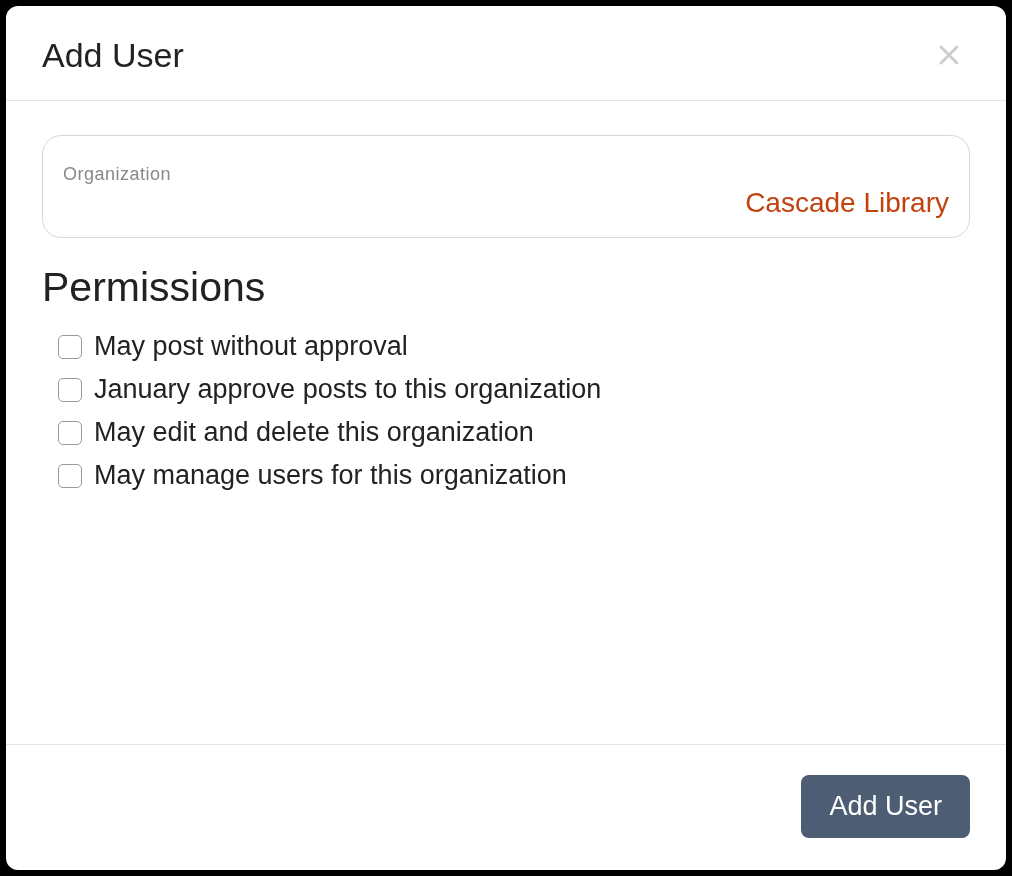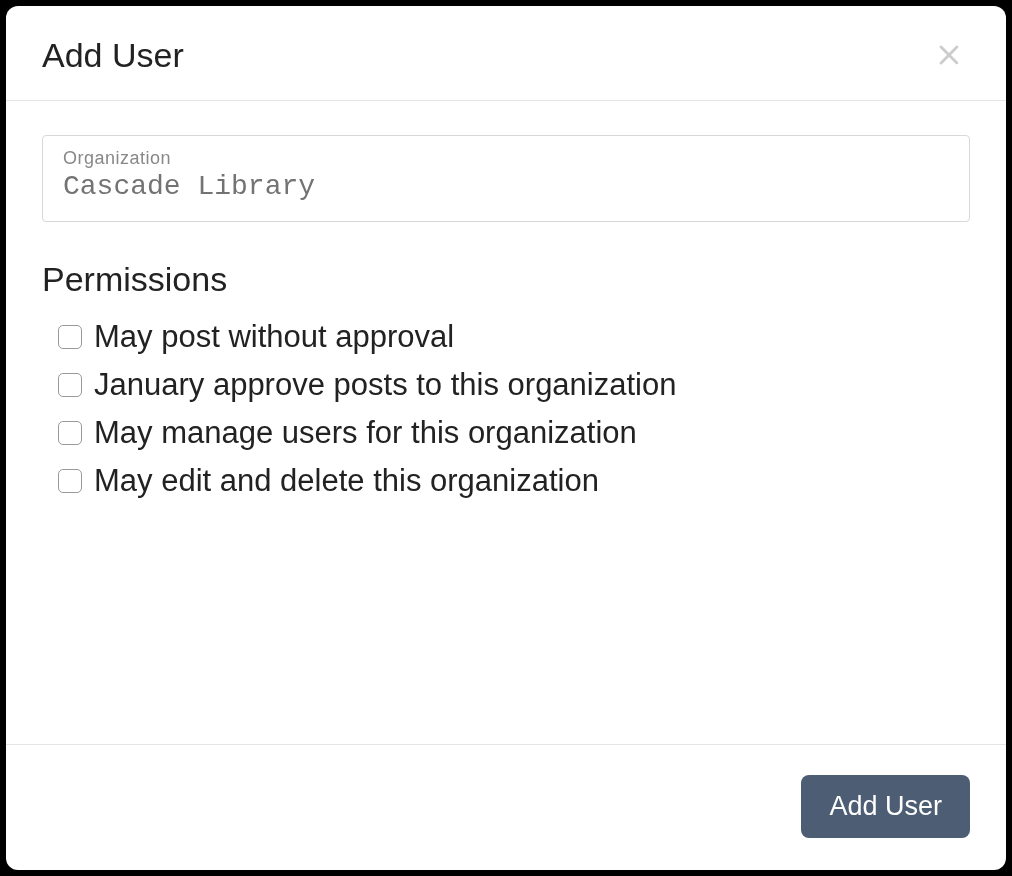--- a/index.html
+++ b/index.html
@@ -51,44 +51,45 @@
     .close-btn svg {
       width: 34px;
       height: 34px;
     }
     .modal-body {
       padding: 34px 36px 20px 36px;
       flex: 1;
     }
     .form-field {
       border: 1px solid #d8d8d8;
-      border-radius: 4px;
-      padding: 12px 20px 14px 20px;
-      margin-bottom: 38px;
+      border-radius: 19px;
+      padding: 28px 20px 14px 20px;
+      margin-bottom: 26px;
       background: #fff;
     }
     .form-field-label {
       font-size: 18px;
       color: #888;
       letter-spacing: 0.5px;
       display: block;
       margin-bottom: 2px;
     }
     .form-field-value {
       font-size: 28px;
-      color: #737373;
+      color: #c2410c;
       border: none;
       outline: none;
       width: 100%;
       background: transparent;
-      font-family: Liberation Mono, monospace;
+      font-family: Liberation Sans, sans-serif;
       min-height: 36px;
+      text-align: right;
     }
     .section-heading {
-      font-size: 34px;
+      font-size: 41px;
       font-weight: 400;
       color: #222;
       margin-top: 22px;
       margin-bottom: 14px;
     }
     .checkbox-row {
       display: flex;
       align-items: center;
       padding: 6px 0 6px 16px;
     }
@@ -98,21 +99,21 @@
       border: 1.5px solid #999;
       border-radius: 5px;
       margin-right: 12px;
       background: #fff;
       flex-shrink: 0;
       cursor: pointer;
       appearance: none;
       -webkit-appearance: none;
     }
     .checkbox-label {
-      font-size: 31px;
+      font-size: 27px;
       color: #222;
       cursor: pointer;
     }
     .modal-footer {
       border-top: 1px solid #e5e5e5;
       padding: 30px 36px 32px 36px;
       display: flex;
       justify-content: flex-end;
     }
     .primary-btn {
@@ -155,26 +156,26 @@
       <label class="checkbox-label">May post without approval</label>
     </div>
 
     <div class="checkbox-row">
       <input type="checkbox" class="checkbox" style="">
       <label class="checkbox-label">January approve posts to this organization</label>
     </div>
 
     <div class="checkbox-row">
       <input type="checkbox" class="checkbox" style="">
-      <label class="checkbox-label">May manage users for this organization</label>
+      <label class="checkbox-label">May edit and delete this organization</label>
     </div>
 
     <div class="checkbox-row">
       <input type="checkbox" class="checkbox" style="">
-      <label class="checkbox-label">May edit and delete this organization</label>
+      <label class="checkbox-label">May manage users for this organization</label>
     </div>
 
   </div>
 
   <div class="modal-footer">
     <button class="primary-btn">Add User</button>
   </div>
 
 </div>
 

